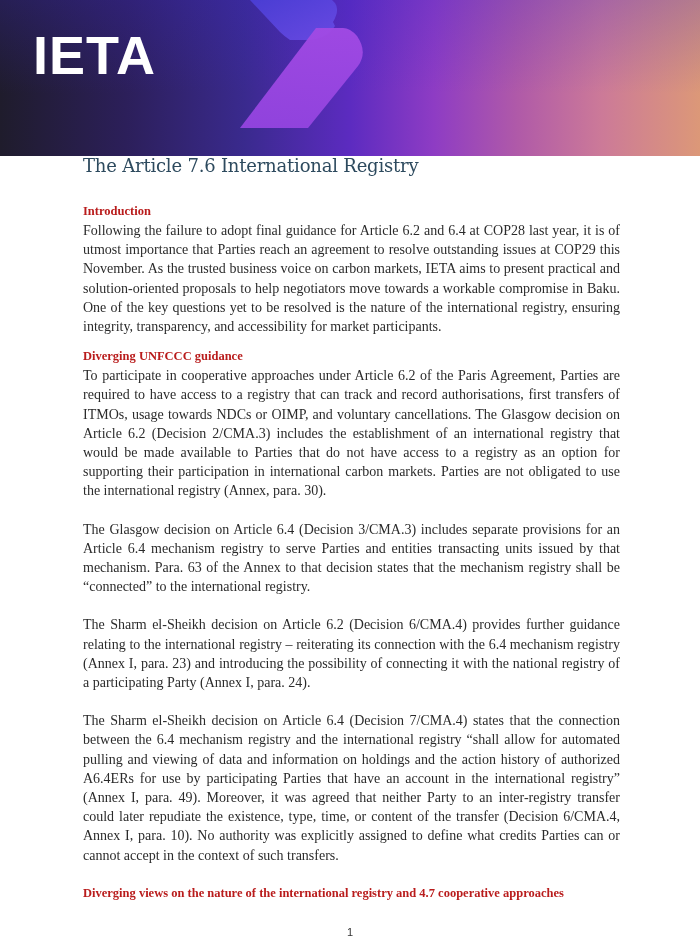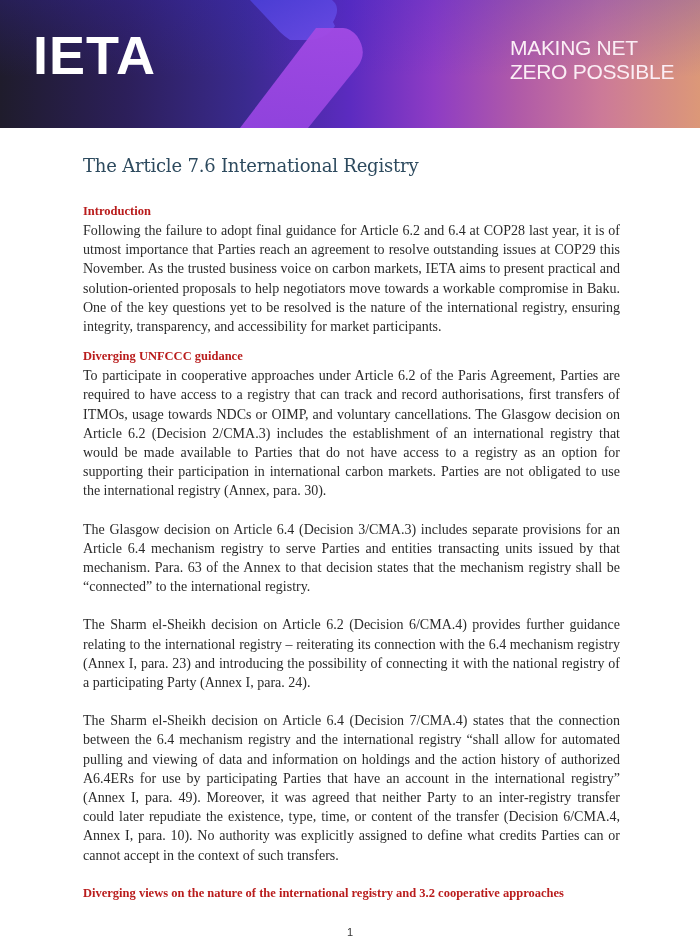--- a/index.html
+++ b/index.html
@@ -10,21 +10,21 @@
     body {
       width: 700px;
       height: 941px;
       position: relative;
       overflow: hidden;
       font-family: "DejaVu Serif", "Liberation Serif", serif;
     }
     .banner {
       position: absolute;
       left: 0; top: 0;
-      width: 700px; height: 128px;
+      width: 700px; height: 156px;
       overflow: hidden;
       background: linear-gradient(90deg, #1f1c2c 0%, #2c1f5a 18%, #3a2a8e 35%, #5c2bc0 50%, #8e3cc4 62%, #b05aa8 74%, #cc7a98 86%, #dc9878 100%);
     }
     .banner-overlay {
       position: absolute; inset: 0;
       background: linear-gradient(180deg, rgba(60,40,200,0.25) 0%, rgba(0,0,0,0) 60%);
     }
     .chevron {
       position: absolute;
       left: 0; top: 0;
@@ -104,24 +104,20 @@
       </linearGradient>
       <linearGradient id="chevBot" x1="0" y1="0" x2="0" y2="1">
         <stop offset="0%" stop-color="#a24ae4"></stop>
         <stop offset="100%" stop-color="#9444e0"></stop>
       </linearGradient>
     </defs>
     <path d="M250 0 L332 0 L335 3 Q340 10 333 22 L335 26 Q326 40 306 40 L290 40 Q284 36 280 32 Z" fill="url(#chevTop)" opacity="0.9"></path>
     <path d="M343 28 Q350 28 357 36 Q368 52 358 66 L308 128 L240 128 L316 28 Z" fill="url(#chevBot)" opacity="0.95"></path>
   </svg>
   <div class="logo">IETA</div>
-  <div class="tagline">
-    <div>MAKING NET</div>
-    <div>ZERO POSSIBLE</div>
-  </div>
 </div>
 
 <div class="content">
   <h1 class="doc-title">The Article 7.6 International Registry</h1>
 
   <section>
     <h2 class="section-heading">Introduction</h2>
     <p class="para">Following the failure to adopt final guidance for Article 6.2 and 6.4 at COP28 last year, it is of utmost importance that Parties reach an agreement to resolve outstanding issues at COP29 this November. As the trusted business voice on carbon markets, IETA aims to present practical and solution-oriented proposals to help negotiators move towards a workable compromise in Baku. One of the key questions yet to be resolved is the nature of the international registry, ensuring integrity, transparency, and accessibility for market participants.</p>
   </section>
 
@@ -134,17 +130,17 @@
     <p class="para">The Glasgow decision on Article 6.4 (Decision 3/CMA.3) includes separate provisions for an Article 6.4 mechanism registry to serve Parties and entities transacting units issued by that mechanism. Para. 63 of the Annex to that decision states that the mechanism registry shall be “connected” to the international registry.</p>
     <div class="gap-para"></div>
     <p class="para">The Sharm el-Sheikh decision on Article 6.2 (Decision 6/CMA.4) provides further guidance relating to the international registry – reiterating its connection with the 6.4 mechanism registry (Annex I, para. 23) and introducing the possibility of connecting it with the national registry of a participating Party (Annex I, para. 24).</p>
     <div class="gap-para"></div>
     <p class="para">The Sharm el-Sheikh decision on Article 6.4 (Decision 7/CMA.4) states that the connection between the 6.4 mechanism registry and the international registry “shall allow for automated pulling and viewing of data and information on holdings and the action history of authorized A6.4ERs for use by participating Parties that have an account in the international registry” (Annex I, para. 49). Moreover, it was agreed that neither Party to an inter-registry transfer could later repudiate the existence, type, time, or content of the transfer (Decision 6/CMA.4, Annex I, para. 10). No authority was explicitly assigned to define what credits Parties can or cannot accept in the context of such transfers.</p>
   </section>
 
   <div class="gap-para"></div>
 
   <section>
-    <h2 class="section-heading">Diverging views on the nature of the international registry and 3.2 cooperative approaches</h2>
+    <h2 class="section-heading">Diverging views on the nature of the international registry and 4.7 cooperative approaches</h2>
   </section>
 </div>
 
 <div class="page-number">1</div>
 
 </body></html>

